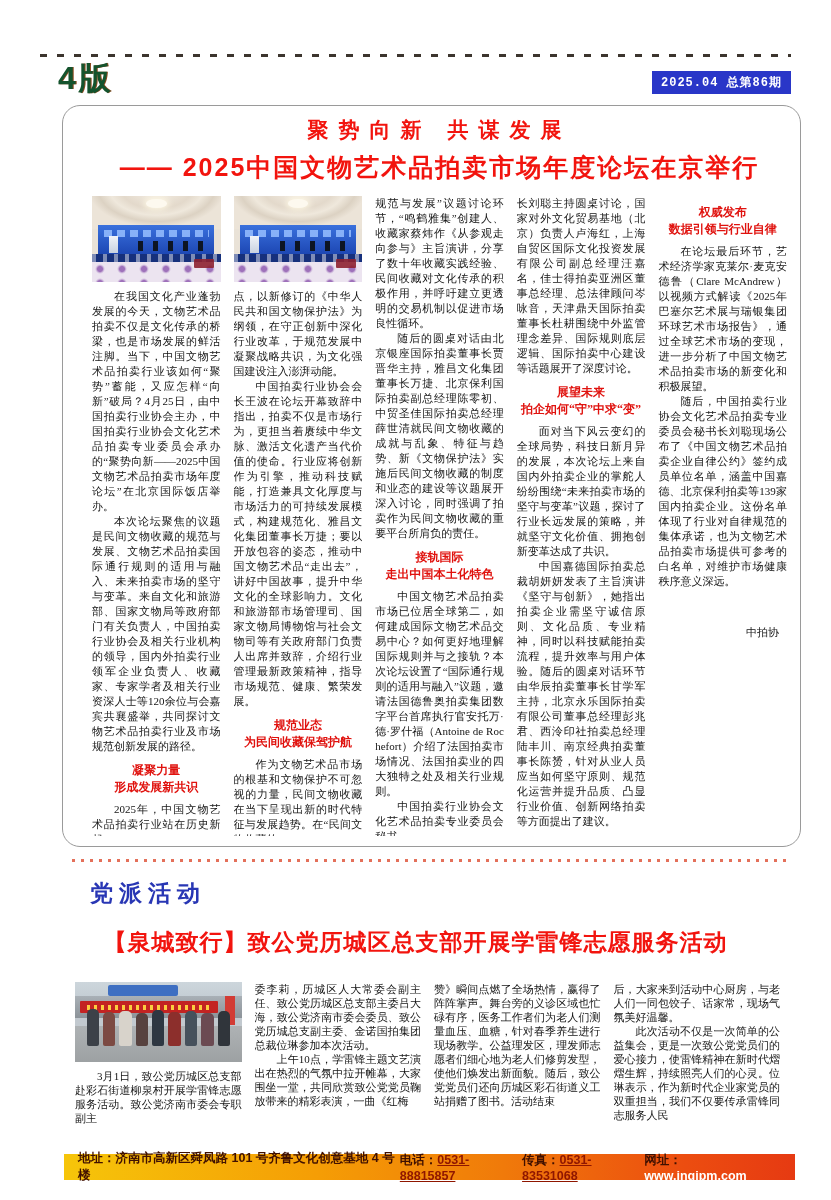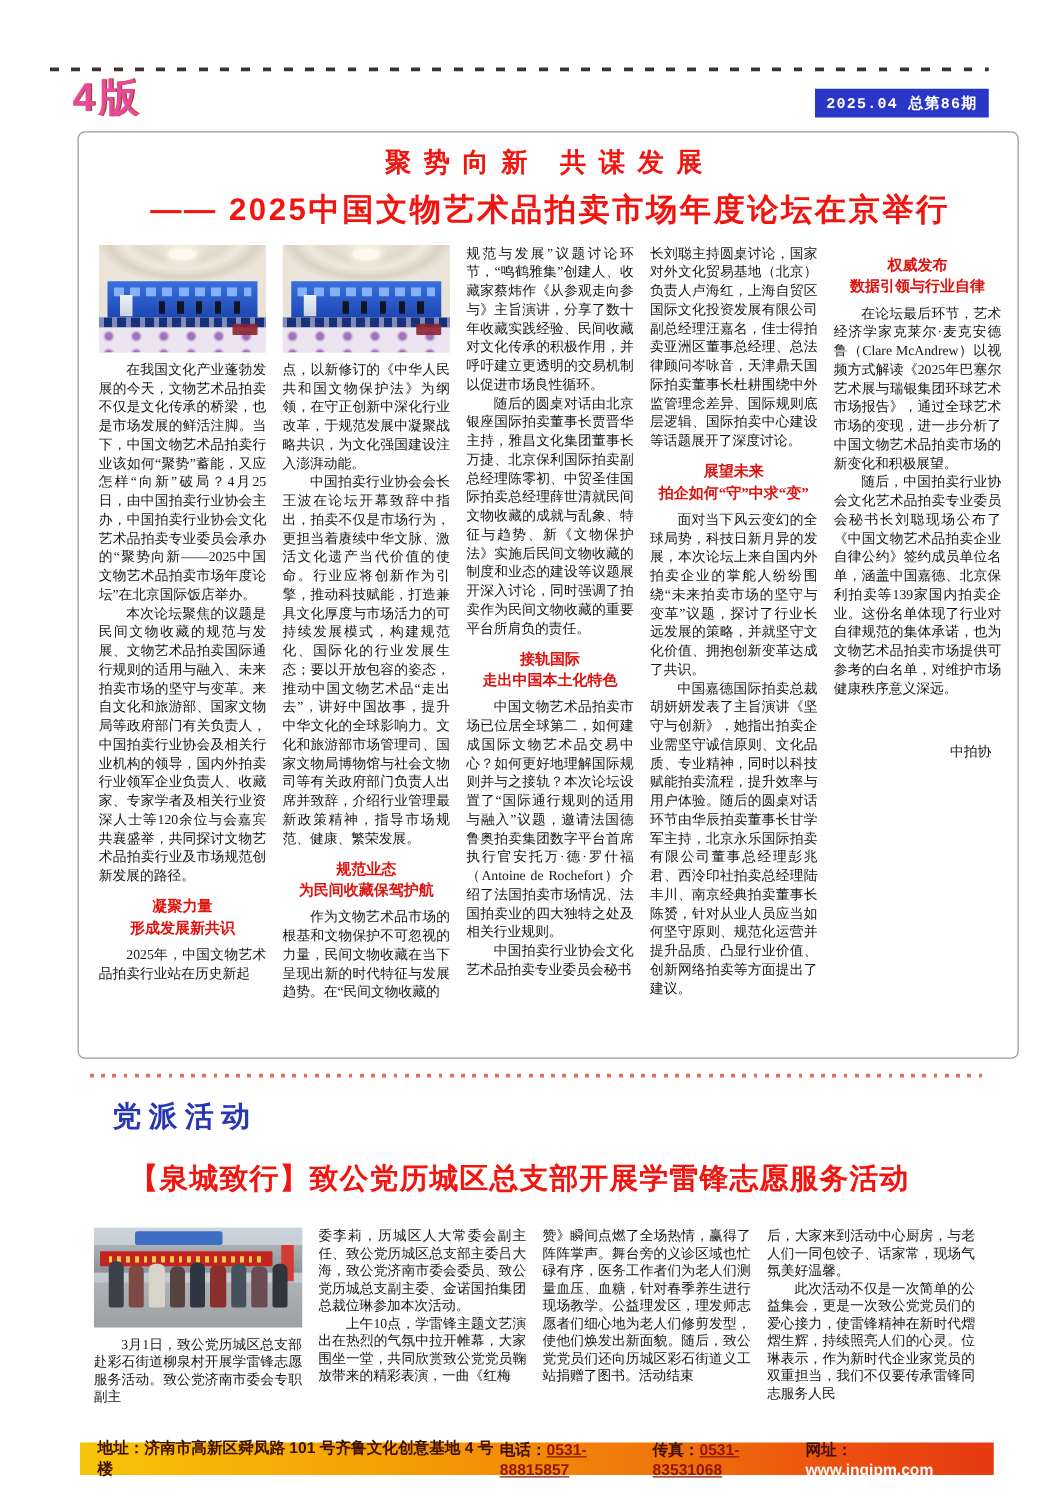--- a/index.html
+++ b/index.html
@@ -8,28 +8,28 @@
   .page{position:relative;width:831px;height:1200px;background:#fff;}
 
   
   .top-dash{margin:54px 40px 0 40px;height:3px;
     background:repeating-linear-gradient(90deg,#3c352e 0 7px,transparent 7px 17px);}
 
   
   .header-row{display:flex;justify-content:space-between;align-items:flex-end;
     margin:2px 40px 0 58px;}
   .edition{font-family:"Liberation Sans",sans-serif;font-weight:900;
-    font-size:32px;line-height:38px;color:#ec4899;letter-spacing:3px;
+    font-size:32px;line-height:38px;color:#14532d;letter-spacing:3px;
     text-shadow:1px 0 0 #8f4a1f;}
   .issue-badge{background:#2936c8;color:#fff;font-family:Liberation Mono, monospace;
     font-size:12px;font-weight:bold;padding:3px 9px;margin-bottom:3px;letter-spacing:1px;}
 
   
-  .main-box{margin:8px 16px 0 62px;border:1px solid #9a9a9a;border-radius:6px;
-    padding:10px 13px 10px 16px;}
+  .main-box{margin:8px 30px 0 62px;border:1px solid #9a9a9a;border-radius:18px;
+    padding:10px 13px 10px 29px;}
   .m-title1{text-align:center;color:#f2140e;font-weight:bold;font-size:21px;
     letter-spacing:10px;font-family:"Liberation Sans",sans-serif;}
   .m-title2{text-align:center;color:#f2140e;font-weight:bold;font-size:25px;
     letter-spacing:2px;margin-top:7px;font-family:"Liberation Sans",sans-serif;}
 
   
   .cols{display:flex;gap:13px;overflow:hidden;}
   .main-cols{margin-top:12px;height:640px;}
   .art2-cols{margin:24px 38px 0 62px;padding:0 13px;height:166px;}
   .col{flex:1 1 0;min-width:0;overflow:hidden;font-size:11px;line-height:15px;
@@ -149,21 +149,21 @@
             <div class="ph-light"></div>
             <div class="ph-screen"></div>
             <div class="ph-panel"></div>
             <div class="ph-people"></div>
             <div class="ph-podium"></div>
             <div class="ph-banner"></div>
             <div class="ph-carpet"></div>
             <div class="ph-mark"></div>
           </div>
           <p class="para">点，以新修订的《中华人民共和国文物保护法》为纲领，在守正创新中深化行业改革，于规范发展中凝聚战略共识，为文化强国建设注入澎湃动能。</p>
-          <p class="para indent">中国拍卖行业协会会长王波在论坛开幕致辞中指出，拍卖不仅是市场行为，更担当着赓续中华文脉、激活文化遗产当代价值的使命。行业应将创新作为引擎，推动科技赋能，打造兼具文化厚度与市场活力的可持续发展模式，构建规范化、国际化的行业发展生态；要以开放包容的姿态，推动中国文物艺术品“走出去”，讲好中国故事，提升中华文化的全球影响力。文化和旅游部市场管理司、国家文物局博物馆与社会文物司等有关政府部门负责人出席并致辞，介绍行业管理最新政策精神，指导市场规范、健康、繁荣发展。</p>
+          <p class="para indent">中国拍卖行业协会会长王波在论坛开幕致辞中指出，拍卖不仅是市场行为，更担当着赓续中华文脉、激活文化遗产当代价值的使命。行业应将创新作为引擎，推动科技赋能，打造兼具文化厚度与市场活力的可持续发展模式，构建规范化、雅昌文化集团董事长万捷；要以开放包容的姿态，推动中国文物艺术品“走出去”，讲好中国故事，提升中华文化的全球影响力。文化和旅游部市场管理司、国家文物局博物馆与社会文物司等有关政府部门负责人出席并致辞，介绍行业管理最新政策精神，指导市场规范、健康、繁荣发展。</p>
           <div class="subhead">规范业态<br>为民间收藏保驾护航</div>
           <p class="para indent">作为文物艺术品市场的根基和文物保护不可忽视的力量，民间文物收藏在当下呈现出新的时代特征与发展趋势。在“民间文物收藏的</p>
         </div>
         <div class="col">
           <p class="para">规范与发展”议题讨论环节，“鸣鹤雅集”创建人、收藏家蔡炜作《从参观走向参与》主旨演讲，分享了数十年收藏实践经验、民间收藏对文化传承的积极作用，并呼吁建立更透明的交易机制以促进市场良性循环。</p>
           <p class="para indent">随后的圆桌对话由北京银座国际拍卖董事长贾晋华主持，雅昌文化集团董事长万捷、北京保利国际拍卖副总经理陈零初、中贸圣佳国际拍卖总经理薛世清就民间文物收藏的成就与乱象、特征与趋势、新《文物保护法》实施后民间文物收藏的制度和业态的建设等议题展开深入讨论，同时强调了拍卖作为民间文物收藏的重要平台所肩负的责任。</p>
           <div class="subhead">接轨国际<br>走出中国本土化特色</div>
           <p class="para indent">中国文物艺术品拍卖市场已位居全球第二，如何建成国际文物艺术品交易中心？如何更好地理解国际规则并与之接轨？本次论坛设置了“国际通行规则的适用与融入”议题，邀请法国德鲁奥拍卖集团数字平台首席执行官安托万·德·罗什福（Antoine de Rochefort）介绍了法国拍卖市场情况、法国拍卖业的四大独特之处及相关行业规则。</p>
           <p class="para indent">中国拍卖行业协会文化艺术品拍卖专业委员会秘书</p>
         </div>

